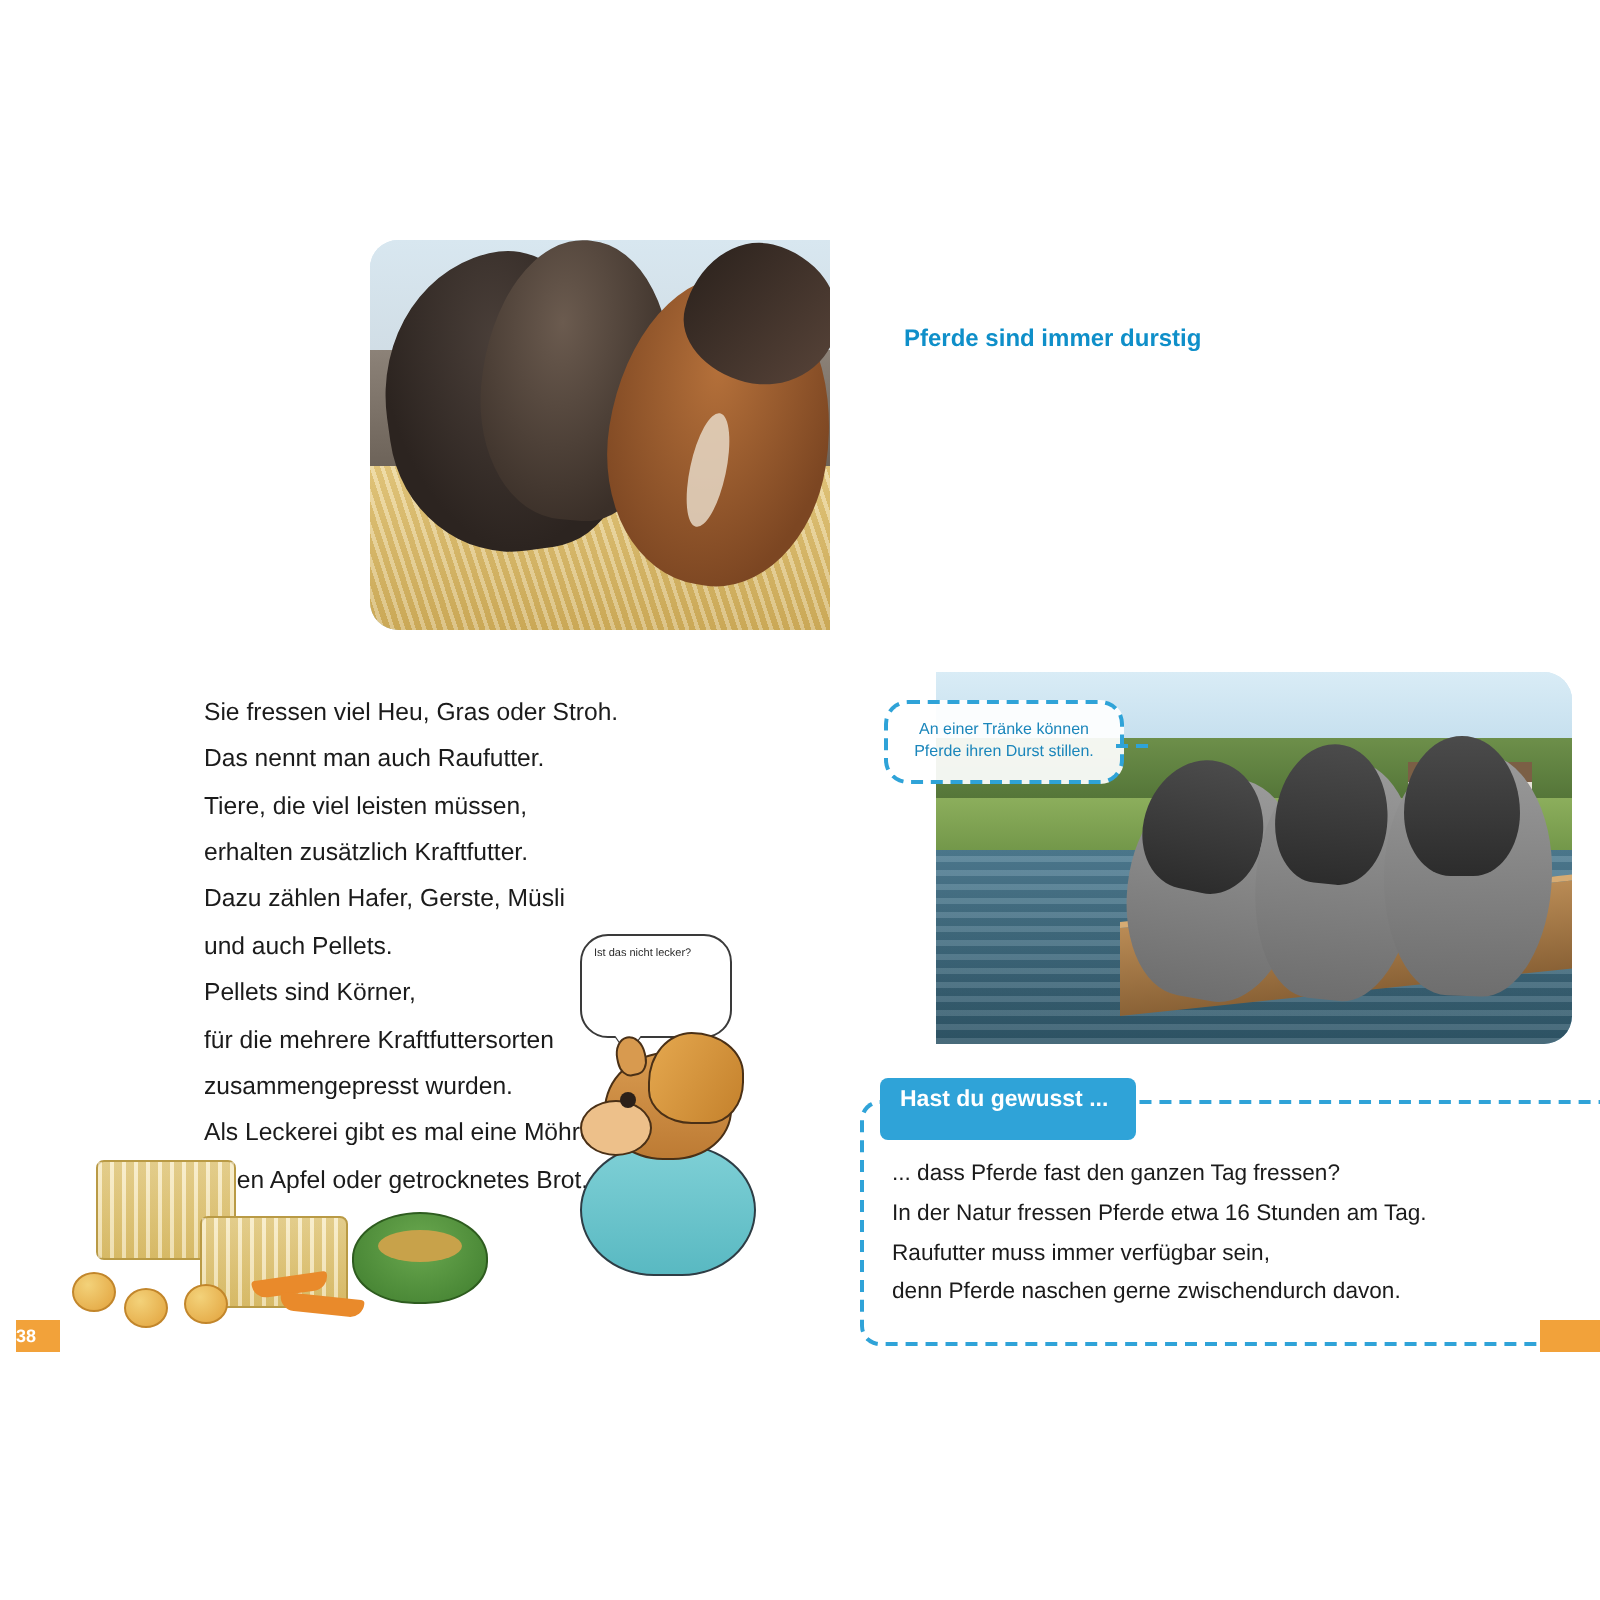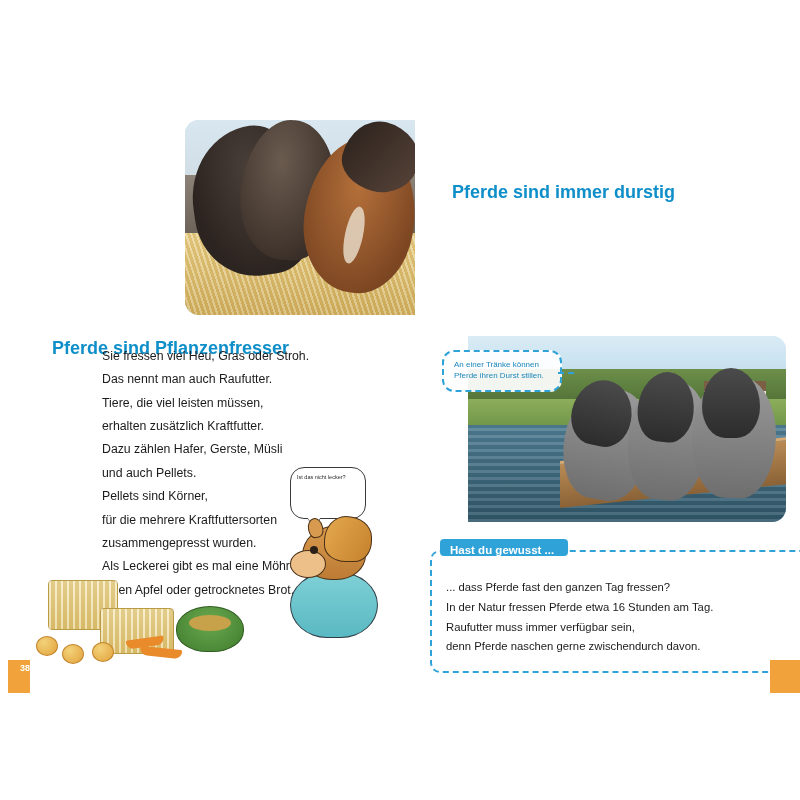--- a/index.html
+++ b/index.html
@@ -117,23 +117,22 @@
     right:-16px;
     top: 22px;
     width: 18px; height: 10px;
     border-top: 2px dashed #f29c33;
     transform: rotate(6deg);
   }
 
   .heading {
     position: absolute;
     font-weight: bold;
-    font-size: 18px;
+    font-size: 12px;
     color: #0f8fc9;
-    margin-top: 20px;
   }
   .heading-left { left: 52px; top: 298px; }
 
   .body-text {
     position: absolute;
     font-size: 12.3px;
     color: #1b1b1b;
     line-height: 1.9;
   }
   .body-left { left: 62px; top: 325px; width: 300px; }
@@ -283,20 +282,21 @@
   .mr3 { left: 234px; top: 32px; width: 58px; height: 70px; }
 
   .callout-right {
     left: 442px;
     top: 330px;
     width: 96px;
     font-size: 8px;
     border-color: #2fa3d8;
     color: #1b86bb;
     z-index: 5;
+    text-align: center;
   }
   .callout-right:after {
     content:"";
     position:absolute;
     right:-14px; top: 20px;
     width: 16px; height: 8px;
     border-top: 2px dashed #2fa3d8;
   }
 
   .didyouknow {
@@ -310,39 +310,39 @@
     padding: 26px 14px 14px 14px;
   }
   .dyk-title {
     position: absolute;
     left: 8px;
     top: -13px;
     background: #2fa3d8;
     color: #ffffff;
     font-weight: bold;
     font-size: 11.5px;
-    padding: 5px 14px 0 10px;
+    padding: 5px 14px 14px 10px;
     border-radius: 4px;
   }
   .dyk-body {
     font-size: 11.3px;
     color: #1b1b1b;
     line-height: 1.75;
   }
 
   .page-num {
     position: absolute;
     font-size: 9px;
     font-weight: bold;
     color: #ffffff;
     background: #f2a23a;
     width: 22px;
-    height: 33px;
+    height: 16px;
     line-height: 16px;
-    text-align: right;
+    text-align: left;
   }
   .pn-left { left: 8px; top: 640px; }
   .pn-right { left: 770px; top: 640px; background:#f2a23a; }
 </style>
 </head>
 <body>
 
 <div class="page">
   <div class="spread">
 
@@ -353,21 +353,20 @@
         <div class="wall"></div>
         <div class="hay"></div>
         <div class="horse-dark"></div>
         <div class="horse-dark2"></div>
         <div class="horse-brown"></div>
         <div class="horse-mane"></div>
         <div class="horse-blaze"></div>
       </div>
 
 
-      <div class="heading heading-left">Pferde sind Pflanzenfresser</div>
 
       <div class="body-text body-left" style="white-space: pre-line; margin-left: 40px;">Sie fressen viel Heu, Gras oder Stroh.
 Das nennt man auch Raufutter.
 Tiere, die viel leisten müssen,
 erhalten zusätzlich Kraftfutter.
 Dazu zählen Hafer, Gerste, Müsli
 und auch Pellets.
 Pellets sind Körner,
 für die mehrere Kraftfuttersorten
 zusammengepresst wurden.

